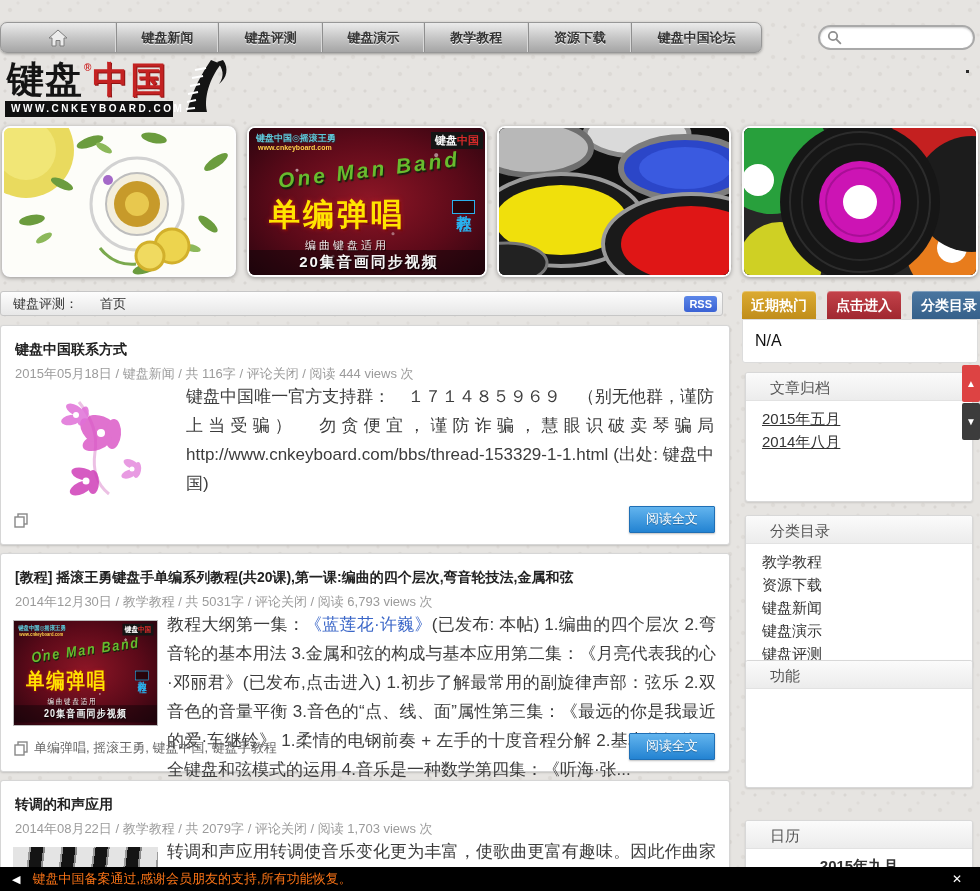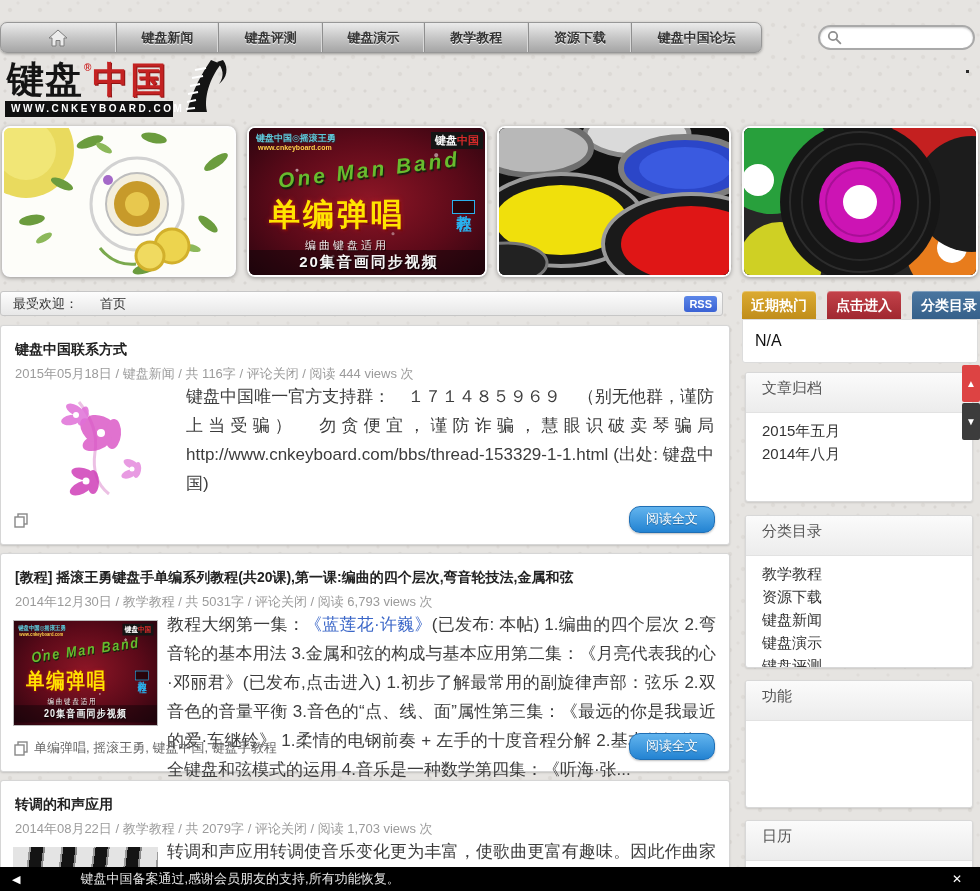--- a/index.html
+++ b/index.html
@@ -129,21 +129,21 @@
   .th2{ left:12px; top:66px; width:145px; height:106px; border:1px solid #bbb; }
   .th2 .omb{ transform:scale(.596,.69); transform-origin:0 0; }
   .th3{ left:12px; top:66px; width:145px; height:90px;
     background:repeating-linear-gradient(97deg,#e4e4e4 0 16px,#9a9a9a 16px 18px,#141414 18px 30px,#888 30px 32px); }
   .post-foot-icon{ position:absolute; left:13px; bottom:12px; }
   .tagline{ position:absolute; left:13px; bottom:14px; display:flex; align-items:center;
     font-size:13px; color:#666; cursor:pointer;text-align:center; }
   .tagline svg{ margin-right:6px; }
   .readmore{
     position:absolute; right:14px; bottom:11px; display:inline-block;
-    background:linear-gradient(#62b4ee,#2383d2); border:1px solid #1f6fb5; border-radius:11px;
+    background:linear-gradient(#62b4ee,#2383d2); border:1px solid #1f6fb5; border-radius:1px;
     color:#fff; font-size:13px; padding:3px 16px 4px; cursor:pointer;
     box-shadow:0 1px 2px rgba(0,0,0,.25); text-shadow:0 1px 1px rgba(0,0,0,.3);
   }
   
   .tabs{ position:absolute; left:742px; top:291px; display:flex; }
   .tab{
     height:28px; line-height:28px; padding:0 9px; margin-right:11px;
     border-radius:4px 4px 0 0; color:#fff; font-size:14px; font-weight:bold;
     cursor:pointer; white-space:nowrap; box-shadow:inset 0 1px 0 rgba(255,255,255,.3);
   }
@@ -155,44 +155,44 @@
     background:#fff; border:1px solid #dcdcdc; border-radius:0 0 3px 3px;
     font-size:16px; color:#111; padding:12px 0 0 12px;
   }
   .widget{
     position:absolute; left:745px; width:228px; background:#fff;
     border:1px solid #d8d8d8; border-radius:3px; box-shadow:0 1px 2px rgba(0,0,0,.12);
     overflow:hidden;
   }
   .w-archive{ top:372px; height:130px; }
   .w-cats{ top:515px; height:153px; }
-  .w-func{ top:680px; height:128px; }
+  .w-func{ top:660px; height:128px; }
   .w-cal{ top:820px; height:140px; }
   .widget-header{
-    height:40px; line-height:30px; padding-left:16px; font-size:15px; color:#555;
+    height:28px; line-height:30px; padding-left:24px; font-size:15px; color:#555;
     background:linear-gradient(#fbfbfb,#ececec); border-bottom:1px solid #e2e2e2;
   }
   .widget ul{ list-style:none; padding:6px 0 0 16px; }
   .widget li{ font-size:15px; color:#333; line-height:23px; cursor:pointer; white-space:nowrap; }
-  .w-archive li{ }
+  .w-archive li{ text-decoration:underline; }
   .cal-caption{ text-align:center; font-size:15px; font-weight:bold; color:#333; margin-top:8px; }
   
   .scrollbtn{
     position:absolute; left:962px; width:18px; display:flex; align-items:center; justify-content:center;
     color:#fff; font-size:10px; cursor:pointer; z-index:55; border-radius:2px;
   }
   .sb-up{ top:365px; height:37px; background:#dd4343; }
   .sb-down{ top:403px; height:37px; background:#3c3c3c; }
   
   .ticker{
     position:absolute; left:0; top:867px; width:980px; height:24px; background:#000;
     display:flex; align-items:center; padding:0 12px; z-index:60;
   }
   .ticker-icon{ color:#fff; font-size:11px; margin-right:12px; }
-  .ticker-text{ color:#e5e5e5; font-size:13px; white-space:nowrap;margin-left:48px; }
+  .ticker-text{ color:#f97316; font-size:13px; white-space:nowrap; }
   .ticker-close{ margin-left:auto; color:#fff; font-size:12px; cursor:pointer; padding:0 6px; }
 </style>
 </head>
 <body>
 
 <div class="page">
 
   <nav class="topnav">
     <div class="nav-item n0">
       <svg width="20" height="18" viewBox="0 0 20 18">
@@ -310,21 +310,21 @@
       <circle cx="116" cy="74" r="80" fill="#161616"></circle>
       <circle cx="116" cy="74" r="70" fill="none" stroke="#2c2c2c" stroke-width="2"></circle>
       <circle cx="116" cy="74" r="58" fill="none" stroke="#282828" stroke-width="2"></circle>
       <circle cx="116" cy="74" r="41" fill="#cc14b4"></circle>
       <circle cx="116" cy="74" r="34" fill="none" stroke="#a80f96" stroke-width="2"></circle>
       <circle cx="116" cy="74" r="17" fill="#fff"></circle>
     </svg>
   </div>
 
   <div class="crumbbar">
-    <span>最受欢迎：</span>
+    <span>键盘评测：</span>
     <span class="crumb-current">首页</span>
     <span class="rss-badge">RSS</span>
   </div>
 
   <article class="post p1">
     <h2 class="post-title">键盘中国联系方式</h2>
     <div class="post-meta">2015年05月18日 / 键盘新闻 / 共 116字 / 评论关闭 / 阅读 444 views 次</div>
     <div class="thumb th1">
       <svg width="112" height="108" viewBox="0 0 112 108">
         <rect width="112" height="108" fill="#fff"></rect>

